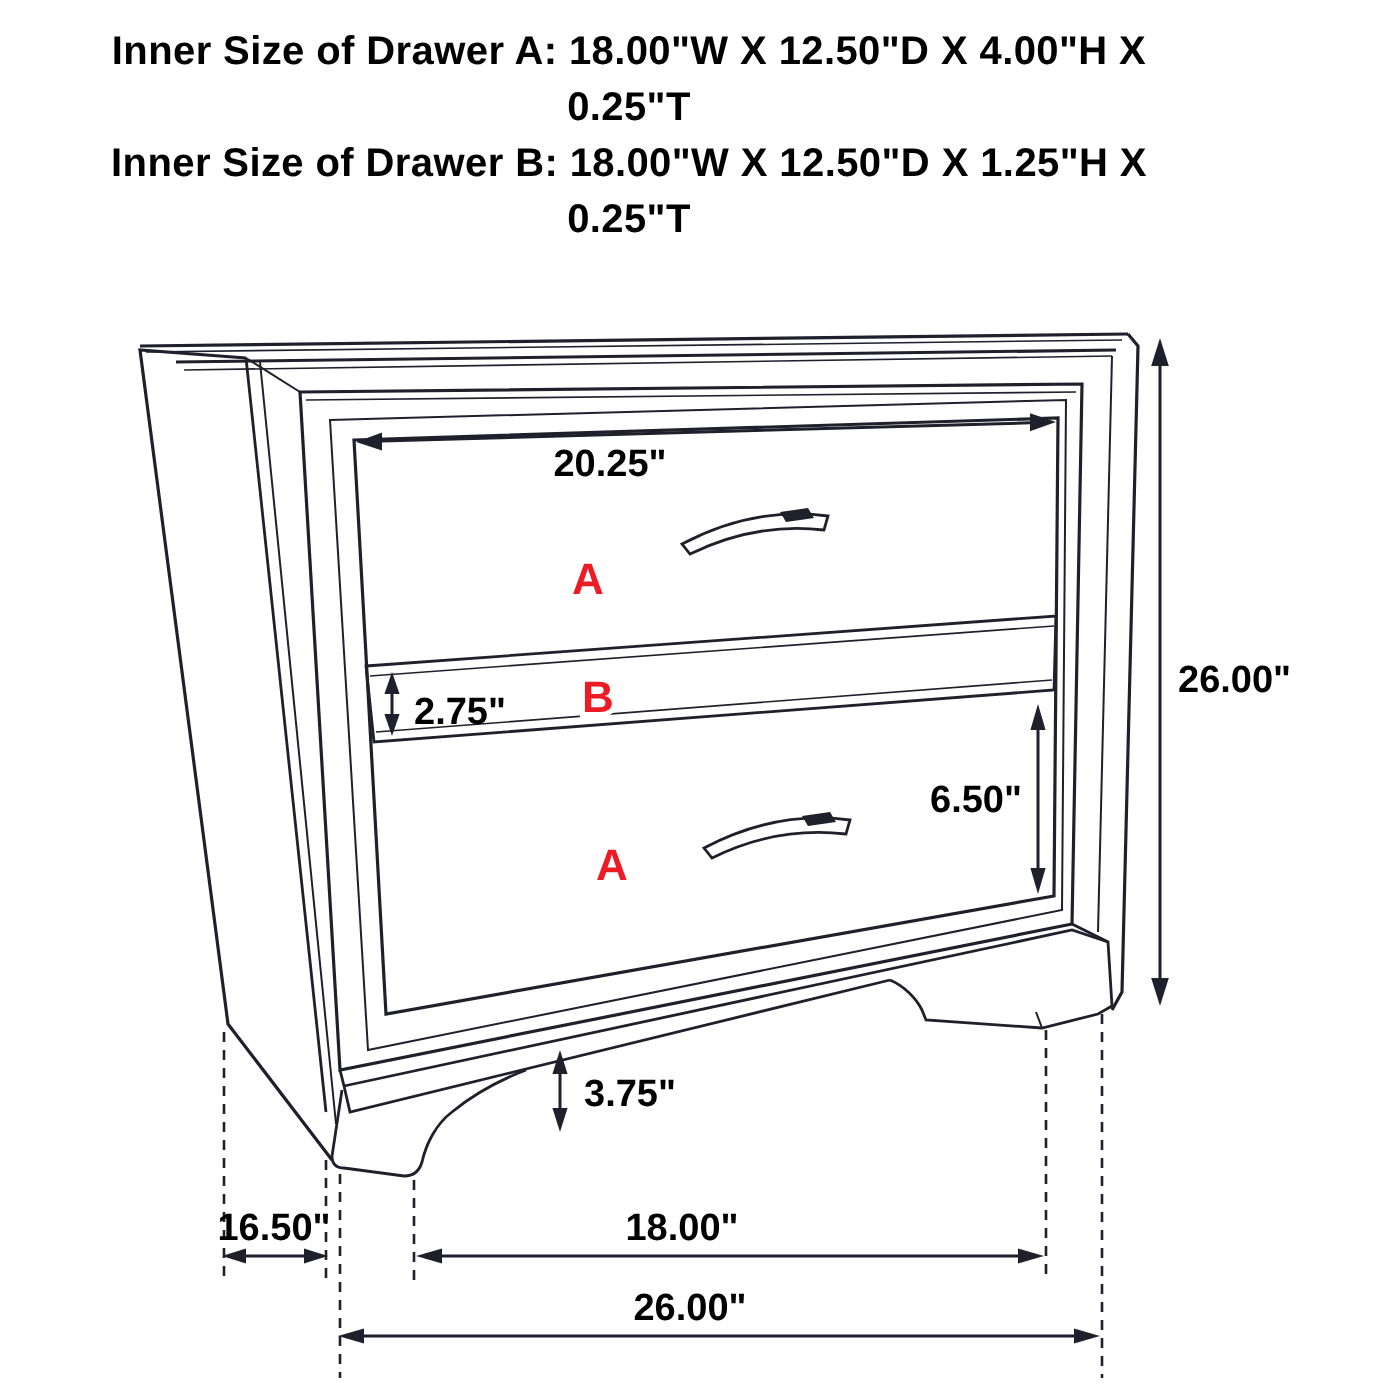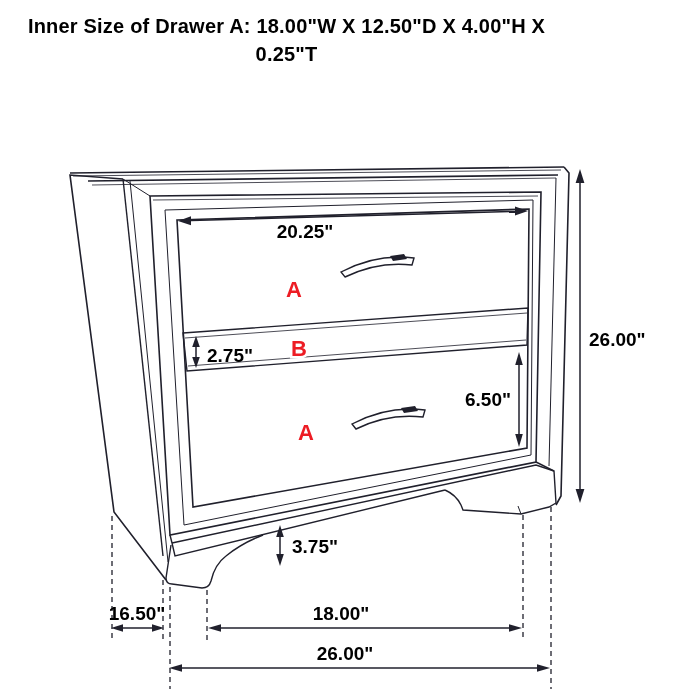--- a/index.html
+++ b/index.html
@@ -10,38 +10,40 @@
   }
   html,body{margin:0;padding:0;background:var(--bg);}
   .stage{
     position:relative;width:700px;height:700px;background:var(--bg);
     font-family:"Liberation Sans", sans-serif;overflow:hidden;
   }
   .hdr{
     position:absolute;top:12px;left:0;width:573px;text-align:center;
     color:var(--ink);font-weight:700;font-size:20px;line-height:28px;
     letter-spacing:0.2px;
+    padding-left:28px;
   }
   svg{position:absolute;top:0;left:0;}
   .ln{stroke:var(--line);fill:none;}
   .w16{stroke-width:1.6px;} .w14{stroke-width:1.4px;} .w10{stroke-width:1px;} .w08{stroke-width:0.8px;}
   .dim{stroke:var(--line);stroke-width:1.5px;fill:none;}
   .head{fill:var(--line);stroke:none;}
   .dash{stroke:var(--line);stroke-width:1.3px;fill:none;stroke-dasharray:5 4;}
   .dimtxt{font:700 19px "Liberation Sans", sans-serif;fill:var(--ink);}
   .redtxt{font:700 22px "Liberation Sans", sans-serif;fill:var(--red);paint-order:stroke;stroke:#ffffff;stroke-width:5px;}
   .white{fill:#ffffff;}
 </style>
 </head>
 <body>
 
 <div class="stage">
 
   <div class="hdr">
     <div>Inner Size of Drawer A: 18.00"W X 12.50"D X 4.00"H X 0.25"T</div>
+    <div>Inner Size of Drawer B: 18.00"W X 12.50"D X 1.25"H X 0.25"T</div>
   </div>
 
   <svg width="700" height="700" viewBox="0 0 700 700">
     <defs>
       <pattern id="stip" width="27" height="22" patternUnits="userSpaceOnUse">
         <circle cx="2" cy="3" r="1.1" fill="#1c1c26"></circle>
           <circle cx="9" cy="6" r="0.8" fill="#1c1c26"></circle>
         <circle cx="16" cy="2" r="1.3" fill="#1c1c26"></circle>
           <circle cx="22" cy="8" r="0.9" fill="#1c1c26"></circle>
         <circle cx="5" cy="11" r="1.4" fill="#1c1c26"></circle>

